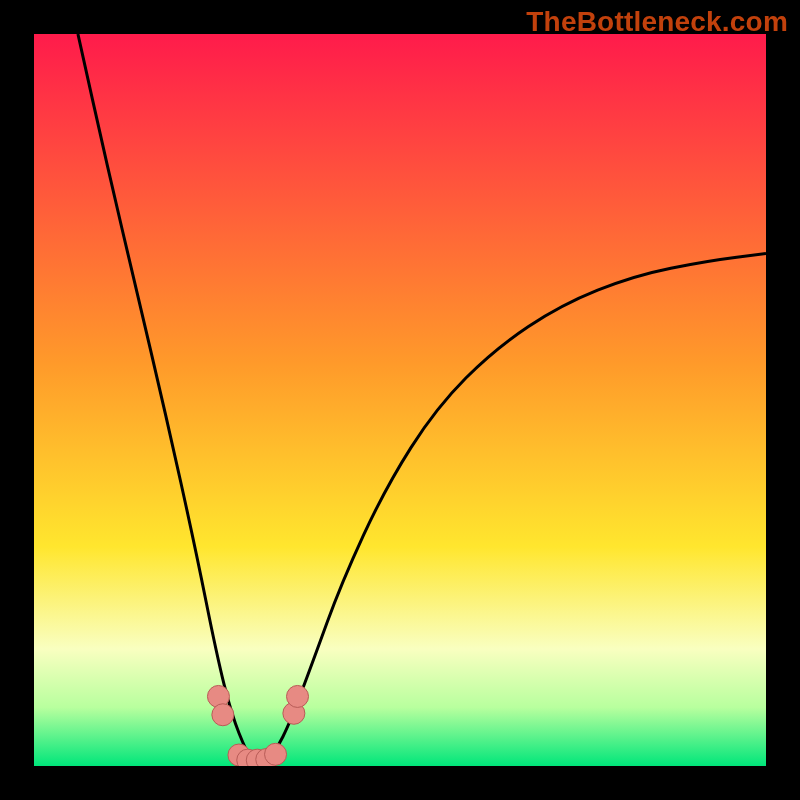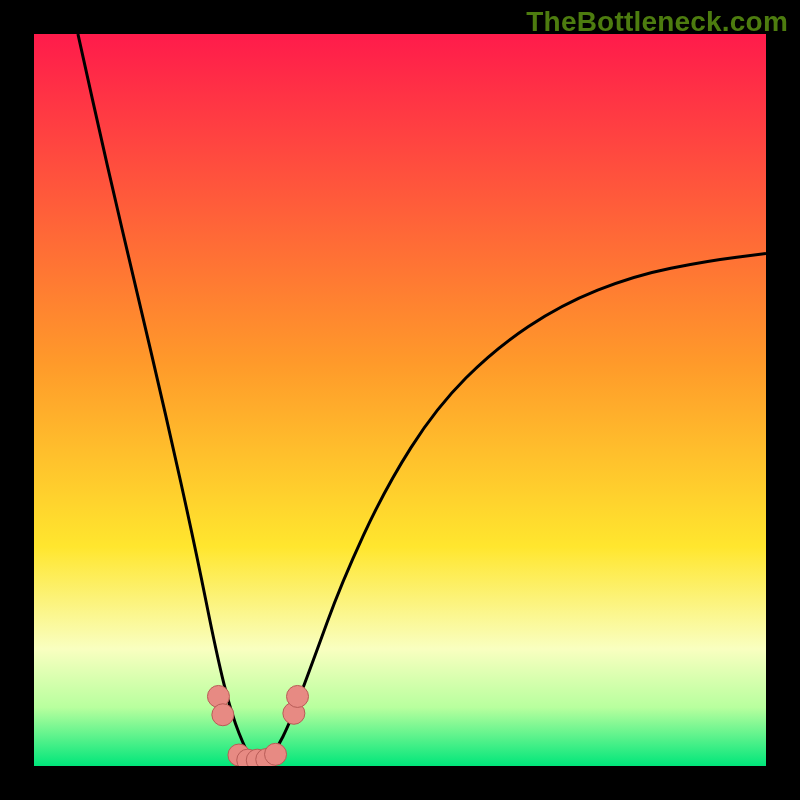--- a/index.html
+++ b/index.html
@@ -21,21 +21,21 @@
     left: 34px;
     top: 34px;
     width: 732px;
     height: 732px;
     overflow: hidden;
   }
   .watermark {
     position: absolute;
     top: 6px;
     right: 12px;
-    color: #4d7c0f;
+    color: #c2410c;
     font-size: 28px;
     font-weight: 600;
     letter-spacing: 0.2px;
     user-select: none;
   }
 </style>
 </head>
 <body>
 
 <div class="frame">

